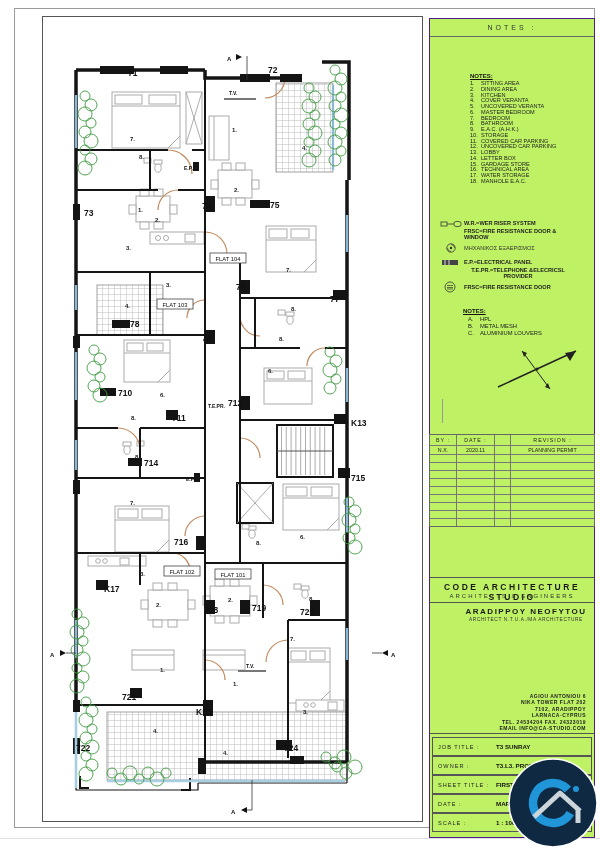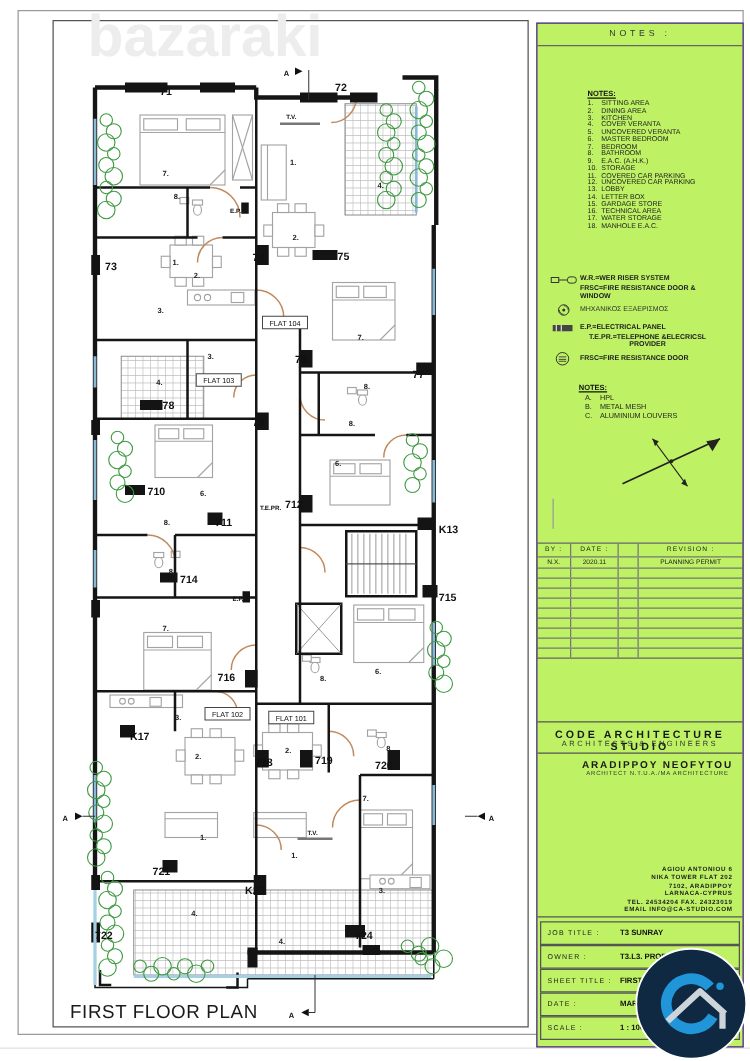--- a/index.html
+++ b/index.html
@@ -511,23 +511,21 @@
       <text class="sec" x="231" y="814" stroke="none">A</text>
       <polygon points="60,650 60,656 66,653" fill="#111" stroke="none"></polygon>
       <line x1="66" y1="653" x2="76" y2="653"></line>
       <text class="sec" x="50" y="657" stroke="none">A</text>
       <polygon points="388,650 388,656 382,653" fill="#111" stroke="none"></polygon>
       <line x1="382" y1="653" x2="372" y2="653"></line>
       <text class="sec" x="391" y="657" stroke="none">A</text>
     </g>
   </svg>
 
-  <div class="abs watermark">bazaraki</div>
-
-  <div class="abs plan-title">FIRST FLOOR PLAN</div>
+
 
   <div class="abs panel">
     <div class="abs panel-header">NOTES :</div>
 
     <div class="abs notes-block">
       <div class="notes-title">NOTES:</div>
       <div id="notes-list">
           <div class="note-row">
             <span class="n">1.</span>
             <span>SITTING AREA</span>

